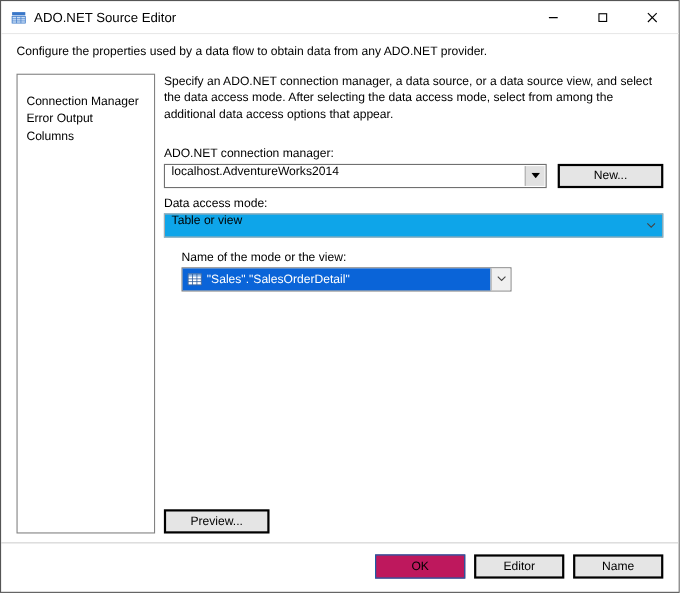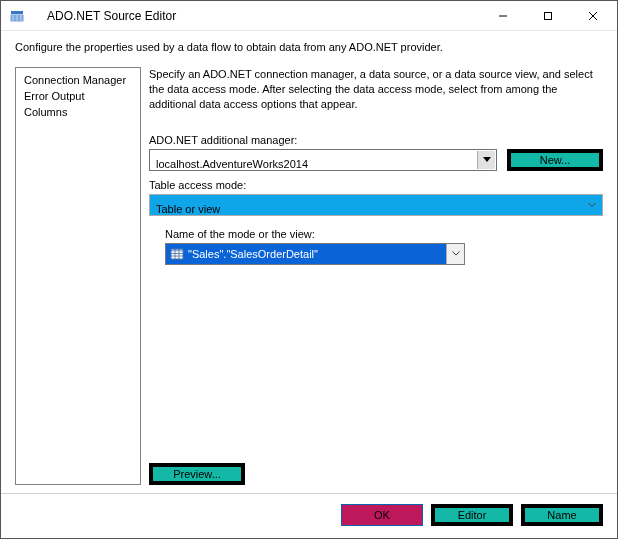--- a/index.html
+++ b/index.html
@@ -26,21 +26,21 @@
     display: flex;
     align-items: center;
     padding: 0 2px 0 8px;
     border-bottom: 1px solid #e8e8e8;
   }
   .title-icon {
     width: 16px; height: 16px;
     margin-right: 6px;
     display:inline-flex; align-items:center; justify-content:center;
   }
-  .title-text { flex: 1; font-size: 12px; margin-left: 16px; }
+  .title-text { flex: 1; font-size: 12px; }
   .win-controls { display: flex; }
   .win-btn {
     width: 45px; height: 28px;
     display: flex; align-items: center; justify-content: center;
     font-family: "Segoe UI Symbol", sans-serif;
     font-size: 10px;
     color: #333;
   }
   .intro {
     padding: 10px 3px 14px 14px;
@@ -51,21 +51,21 @@
     flex: 1;
     display: flex;
     padding: 0 14px 8px 14px;
     gap: 8px;
     min-height: 0;
   }
   .side-tabs {
     width: 126px;
     border: 1px solid #828282;
     background: #fff;
-    padding: 4px 0;
+    padding: 16px 0;
   }
   .side-tab {
     padding: 2px 8px;
     cursor: pointer;
   }
   .main-pane {
     flex: 1;
     display: flex;
     flex-direction: column;
     min-width: 0;
@@ -84,21 +84,21 @@
     gap: 10px;
     align-items: stretch;
     margin-bottom: 8px;
   }
   .combo {
     position: relative;
     border: 1px solid #707070;
     background: #fff;
     height: 22px;
     display: flex;
-    align-items: flex-end;
+    align-items: flex-start;
     padding: 0 22px 0 6px;
     font-size: 11px;
   }
   .combo .arrow-btn {
     position: absolute;
     right: 1px; top: 1px; bottom: 1px;
     width: 18px;
     background: #e1e1e1;
     border-left: 1px solid #adadad;
     display:flex;align-items:center;justify-content:center;
@@ -106,22 +106,22 @@
   .combo.flat {
     border: 1px solid #adadad;
     background: #0ea5e9;
   }
   .combo.flat .arrow-inline {
     position:absolute; right:6px; top:50%; transform:translateY(-50%);
   }
   .btn {
     height: 22px;
     min-width: 82px;
-    border: 4px solid #000000;
-    background: #14b8a6;
+    border: 2px solid #000000;
+    background: #e5e5e5;
     font-size: 11px;
     display: inline-flex;
     align-items:center; justify-content:center;
     padding: 0 12px;
     cursor:pointer;
   }
   .btn.default {
     border: 1.5px solid #0a64ad;
     background:#be185d;
   }
@@ -212,34 +212,34 @@
     <div class="side-tabs">
       <div class="side-tab">Connection Manager</div>
       <div class="side-tab">Error Output</div>
       <div class="side-tab">Columns</div>
     </div>
 
     <div class="main-pane">
 
       <div class="instruction">Specify an ADO.NET connection manager, a data source, or a data source view, and select the data access mode. After selecting the data access mode, select from among the additional data access options that appear.</div>
 
-      <div class="field-label">ADO.NET additional manager:</div>
+      <div class="field-label">ADO.NET connection manager:</div>
       <div class="row-conn">
         <div class="combo" style="flex:1">
           <span>localhost.AdventureWorks2014</span>
           <span class="arrow-btn">
             <svg width="8" height="5" viewBox="0 0 8 5">
                 <polygon points="0,0 8,0 4,5" fill="#000"></polygon>
               </svg>
           </span>
         </div>
         <div class="btn" style="min-width:96px">New...</div>
       </div>
 
-      <div class="field-label">Table access mode:</div>
+      <div class="field-label">Data access mode:</div>
       <div class="combo flat">
         <span>Table or view</span>
         <span class="arrow-inline">
           <svg width="8" height="5" viewBox="0 0 8 5">
               <polyline points="0.5,0.5 4,4 7.5,0.5" fill="none" stroke="#444" stroke-width="1"></polyline>
             </svg>
         </span>
       </div>
 
       <div class="indent-block">

